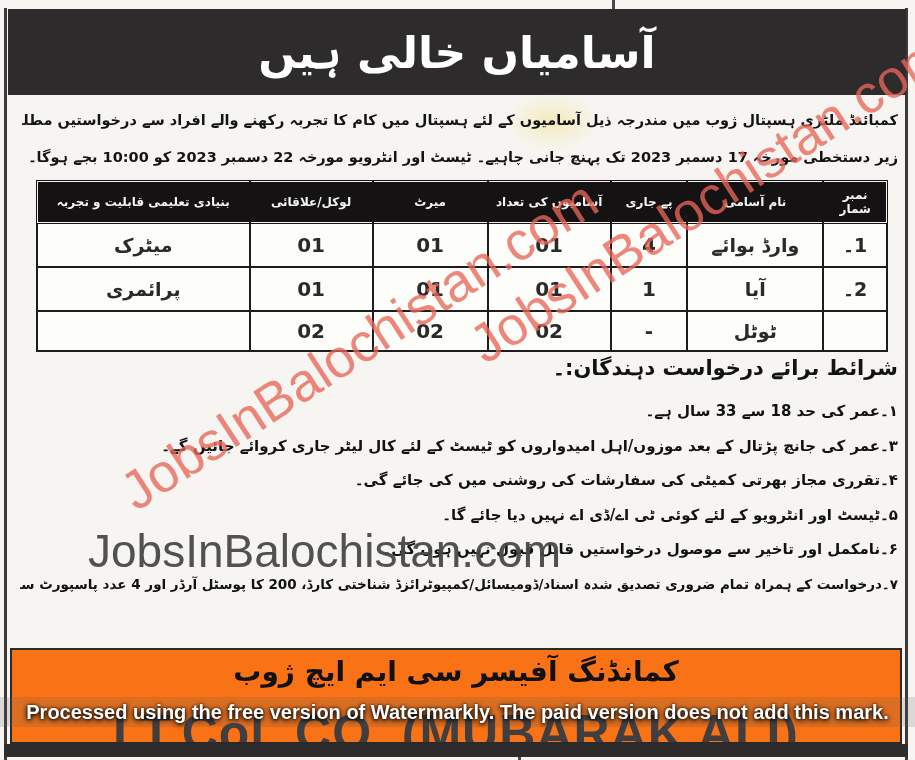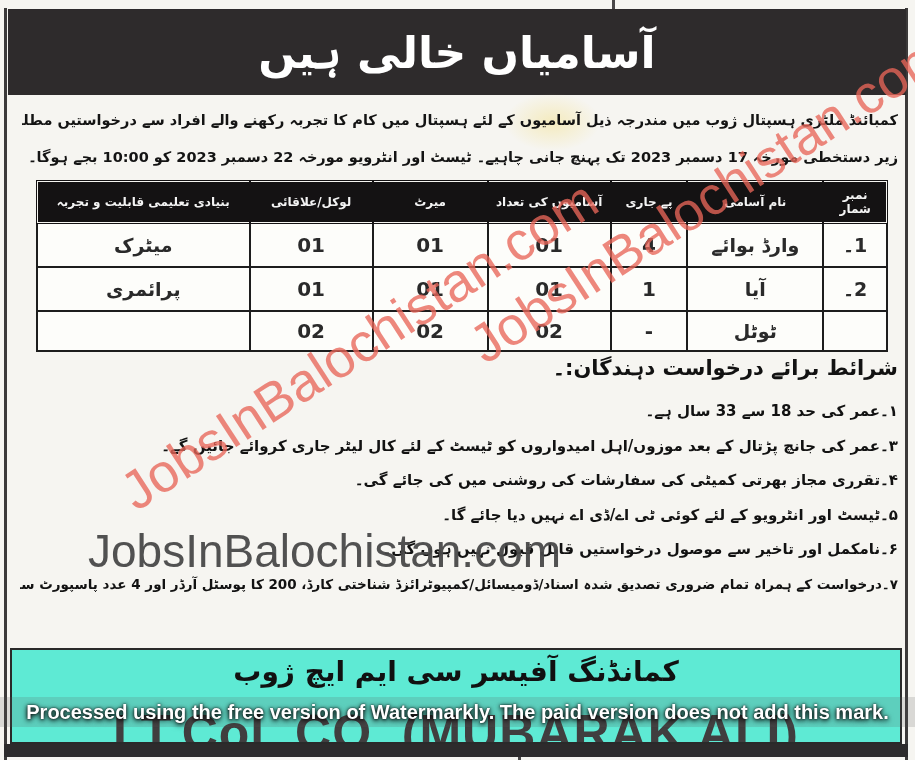--- a/index.html
+++ b/index.html
@@ -59,21 +59,21 @@
     position:absolute;left:20px;top:356px;width:878px;z-index:3;
     direction:rtl;text-align:right;color:#121212;
   }
   .cond-heading{font-size:21px;font-weight:700;margin-bottom:14px;}
   .cond-item{font-size:15px;font-weight:600;line-height:34.5px;white-space:nowrap;overflow:hidden;}
   .cond-item.small{font-size:13.5px;}
 
   
   .footer-box{
     position:absolute;left:10px;top:648px;width:892px;height:96px;z-index:3;
-    background:#5eead4;border:2px solid #2a2a2a;box-sizing:border-box;
+    background:#f97316;border:2px solid #2a2a2a;box-sizing:border-box;
     overflow:hidden;text-align:center;
   }
   .footer-urdu{direction:rtl;font-size:28px;font-weight:700;color:#111111;margin-top:5px;}
   .footer-sig{
     font-family:"Liberation Sans",sans-serif;font-size:50px;font-weight:700;
     color:#403e3f;letter-spacing:1px;margin-top:16px;white-space:nowrap;
   }
 
   
   .bottom-bar{position:absolute;left:4px;top:744px;width:904px;height:13px;background:#2d2b2c;z-index:4;}

